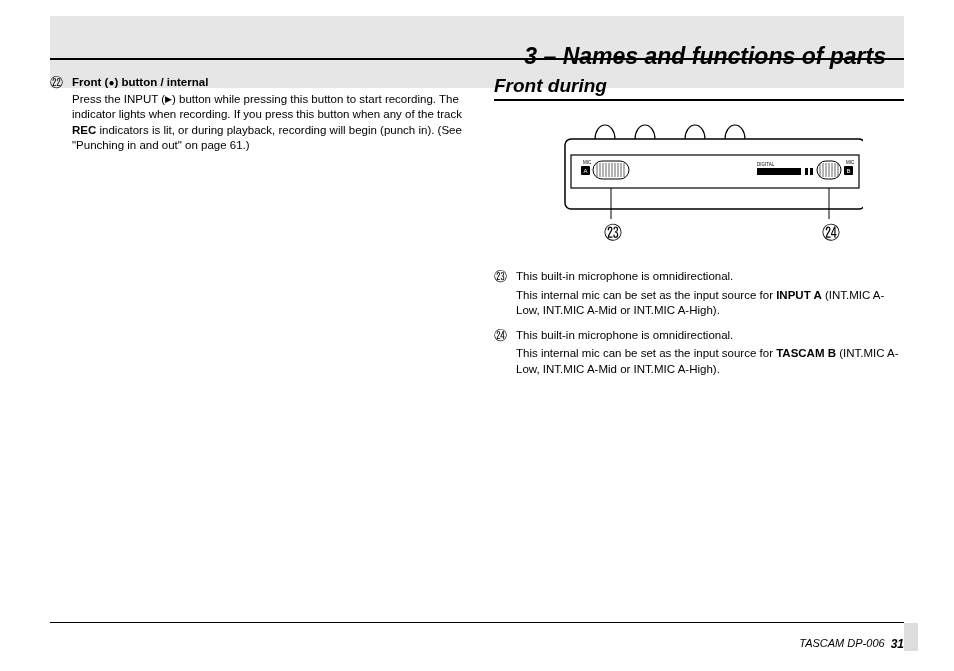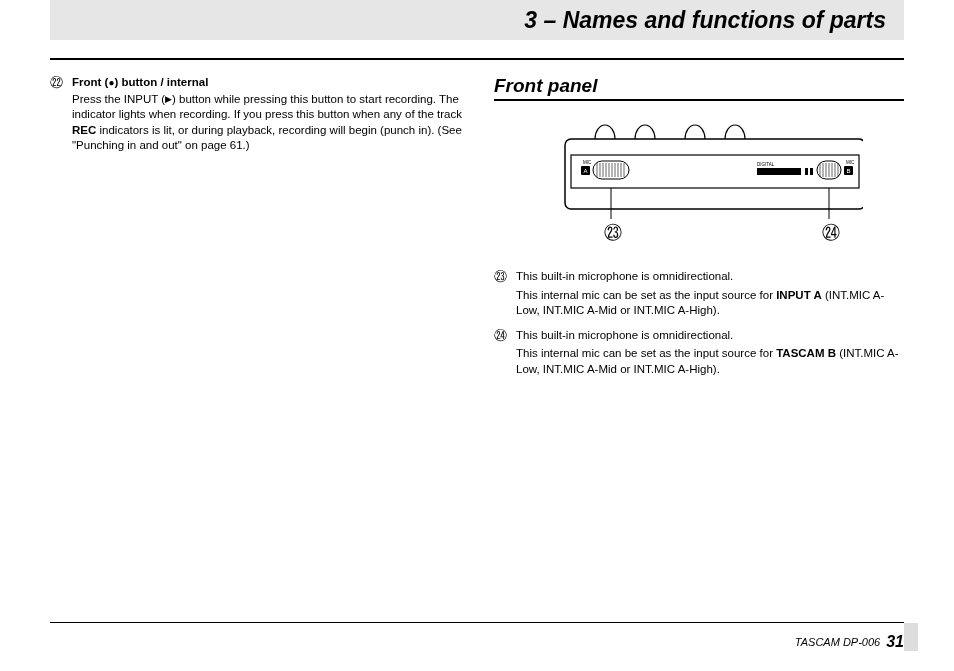--- a/index.html
+++ b/index.html
@@ -6,27 +6,27 @@
   body {
     width: 954px;
     height: 671px;
     font-family: "Segoe UI", "Helvetica Neue", Arial, sans-serif;
     color: #000;
     position: relative;
     background: #fff;
   }
   .header-bar {
     position: absolute;
-    top: 0; left: 50px; right: 50px;
-    height: 40px;
+    top: 16px; left: 50px; right: 50px;
+    height: 72px;
     background: #e6e6e6;
     display: flex;
     align-items: flex-end;
     justify-content: flex-end;
-    padding: 0 18px 6px 0;
+    padding: 0 18px 18px 0;
   }
   .header-title {
     font-size: 23px;
     font-weight: 700;
     font-style: italic;
   }
   .header-rule {
     position: absolute;
     left: 50px; right: 50px;
     top: 58px;
@@ -71,31 +71,30 @@
     margin-bottom: 14px;
   }
   .diagram-svg { width: 328px; height: 140px; }
 
   .footer {
     position: absolute;
     bottom: 20px;
     left: 50px; right: 50px;
     display: flex;
     justify-content: flex-end;
-    align-items: center;
   }
   .footer-rule {
     position: absolute;
     bottom: 48px;
     left: 50px; right: 50px;
     height: 1px;
     background: #000;
   }
   .footer-model { font-style: italic; font-size: 11px; margin-right: 6px; }
-  .footer-page { font-weight: 700; font-style: italic; font-size: 16px; }
+  .footer-page { font-weight: 700; font-style: italic; font-size: 12px; }
   .footer-tab {
     width: 14px; height: 28px; background: #ddd;
     position: absolute; right: 36px; bottom: 20px;
   }
 </style>
 </head>
 <body>
 
 <div class="header-bar">
   <div class="header-title">3 – Names and functions of parts</div>
@@ -112,21 +111,21 @@
           <span>Front (</span><span class="rec-dot">●</span><span>) button / internal</span>
         </div>
         <div class="entry-para">
           <span>Press the INPUT (</span><span class="play-tri">▶</span><span>) button while pressing this button to start recording. The indicator lights when recording. If you press this button when any of the track </span><b>REC</b><span> indicators is lit, or during playback, recording will begin (punch in). (See "Punching in and out" on page 61.)</span>
         </div>
       </div>
     </div>
   </div>
 
   <div class="col-right">
-    <div class="section-head">Front panel</div>
+    <div class="section-head">Front during</div>
 
     <div class="diagram-wrap">
       <svg class="diagram-svg" viewBox="0 0 328 140">
 
         <path d="M60 28 A10 14 0 0 1 80 28" fill="none" stroke="#000" stroke-width="1.2"></path>
         <path d="M100 28 A10 14 0 0 1 120 28" fill="none" stroke="#000" stroke-width="1.2"></path>
         <path d="M150 28 A10 14 0 0 1 170 28" fill="none" stroke="#000" stroke-width="1.2"></path>
         <path d="M190 28 A10 14 0 0 1 210 28" fill="none" stroke="#000" stroke-width="1.2"></path>
 
         <rect x="30" y="28" width="300" height="70" rx="6" ry="6" fill="#fff" stroke="#000" stroke-width="1.5"></rect>

